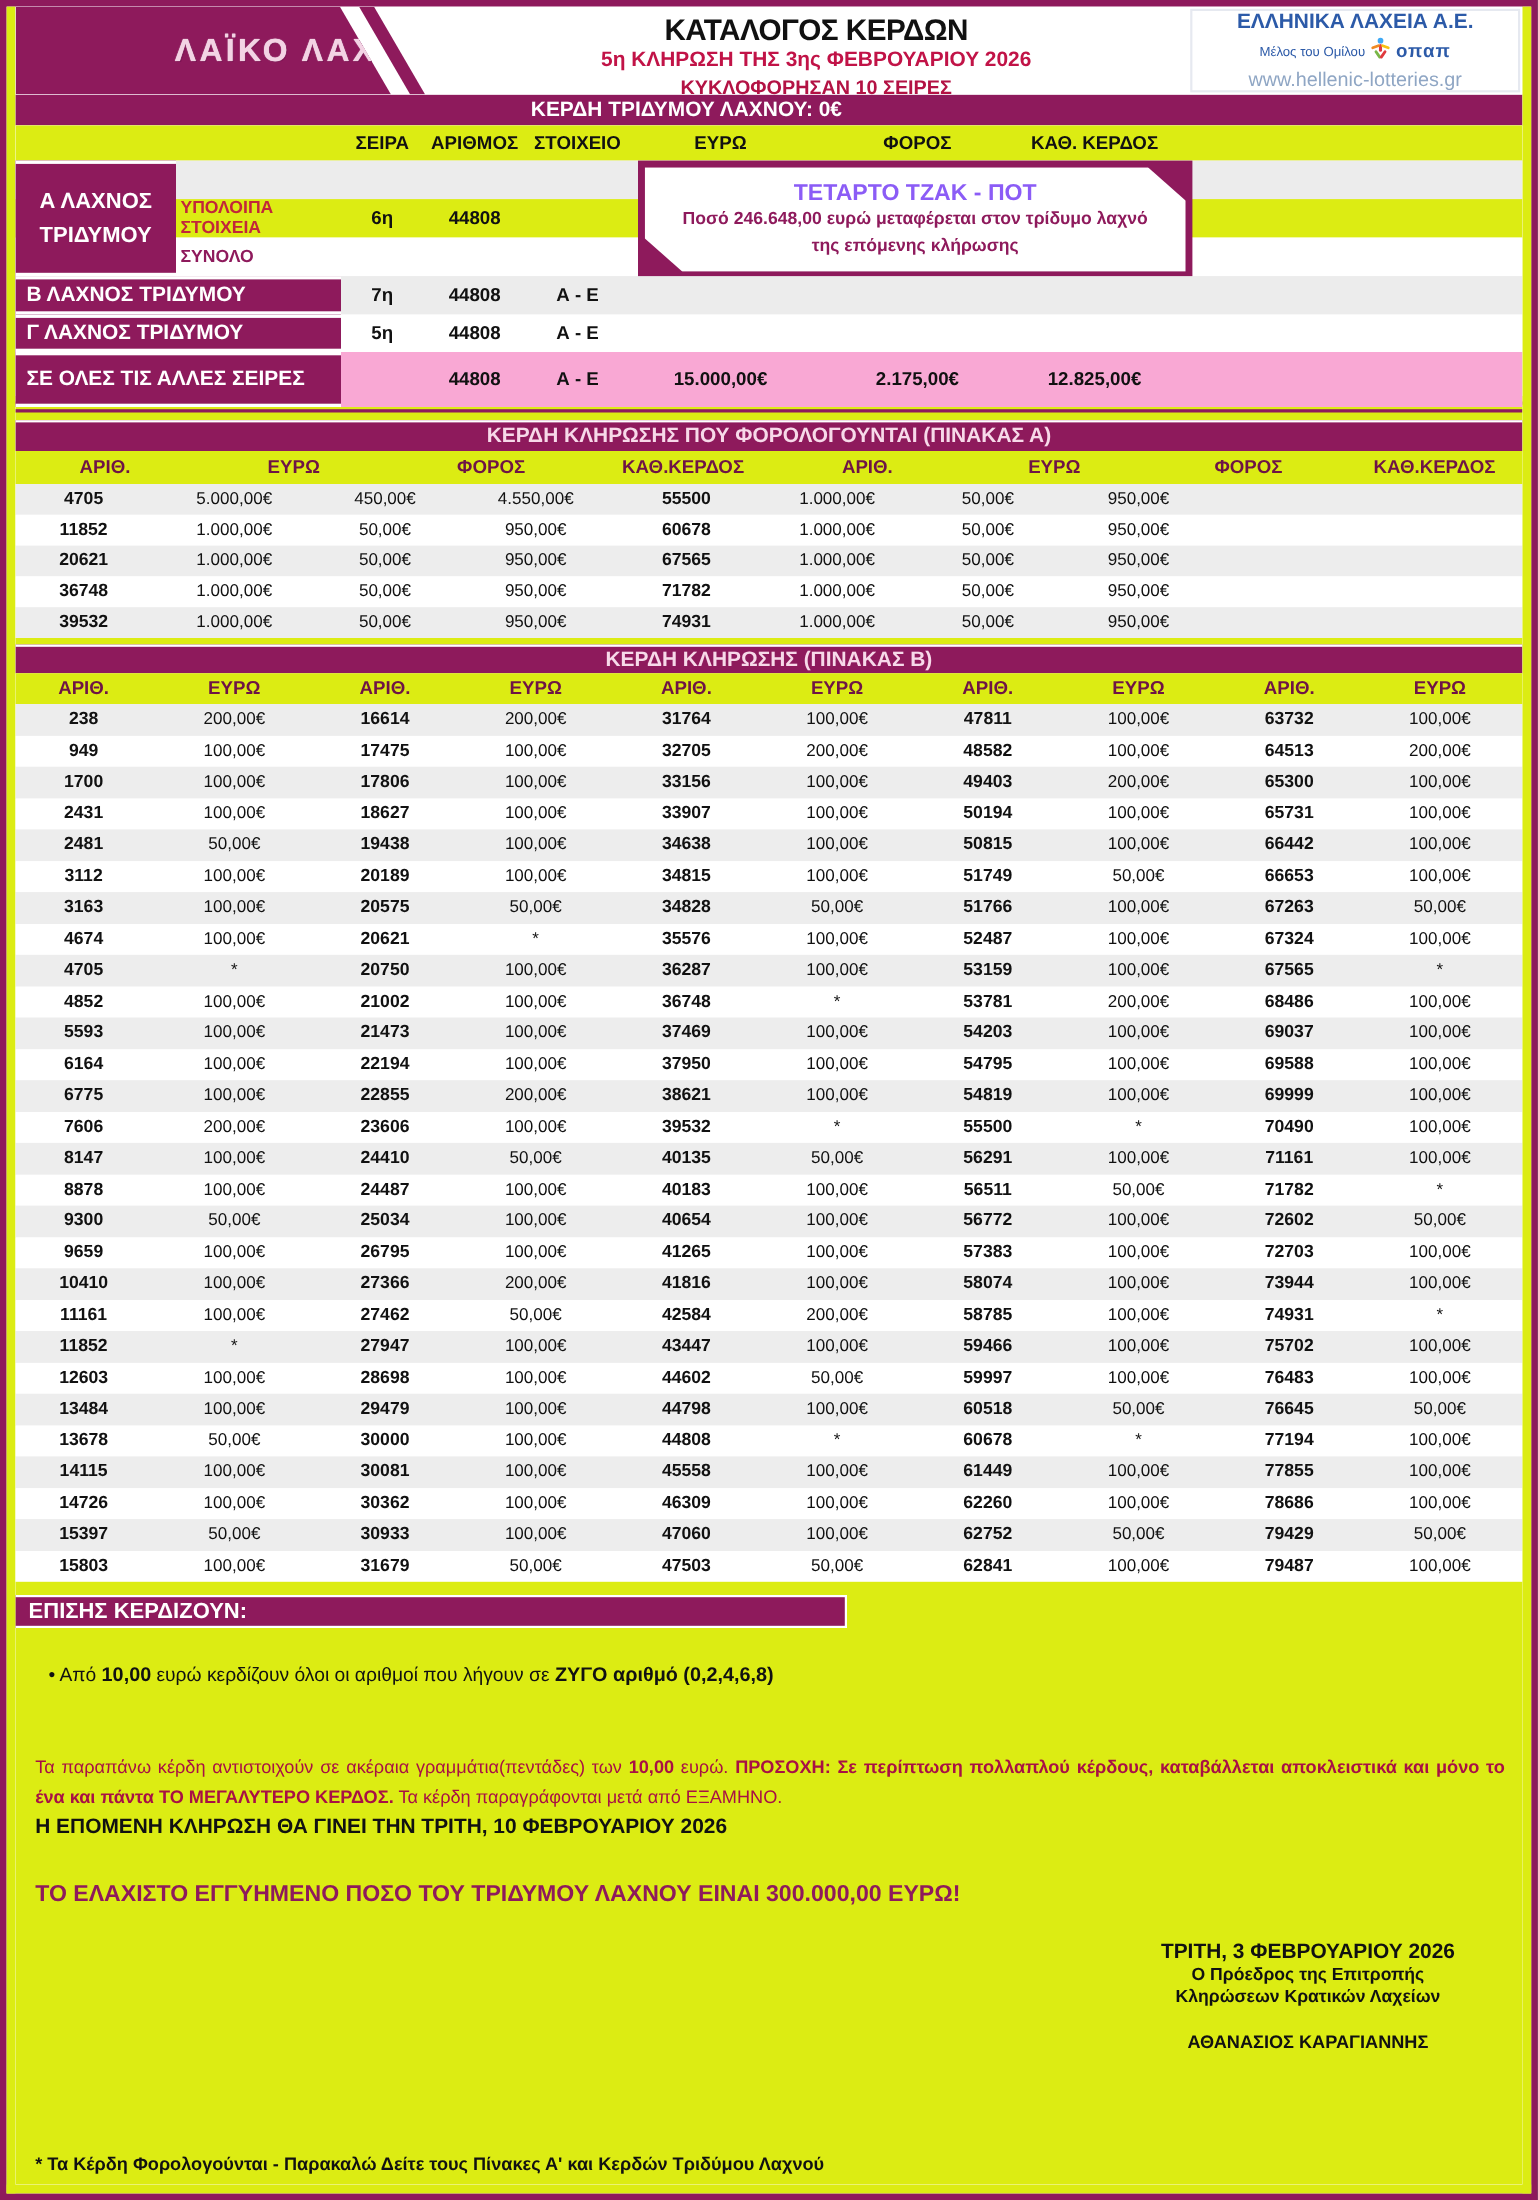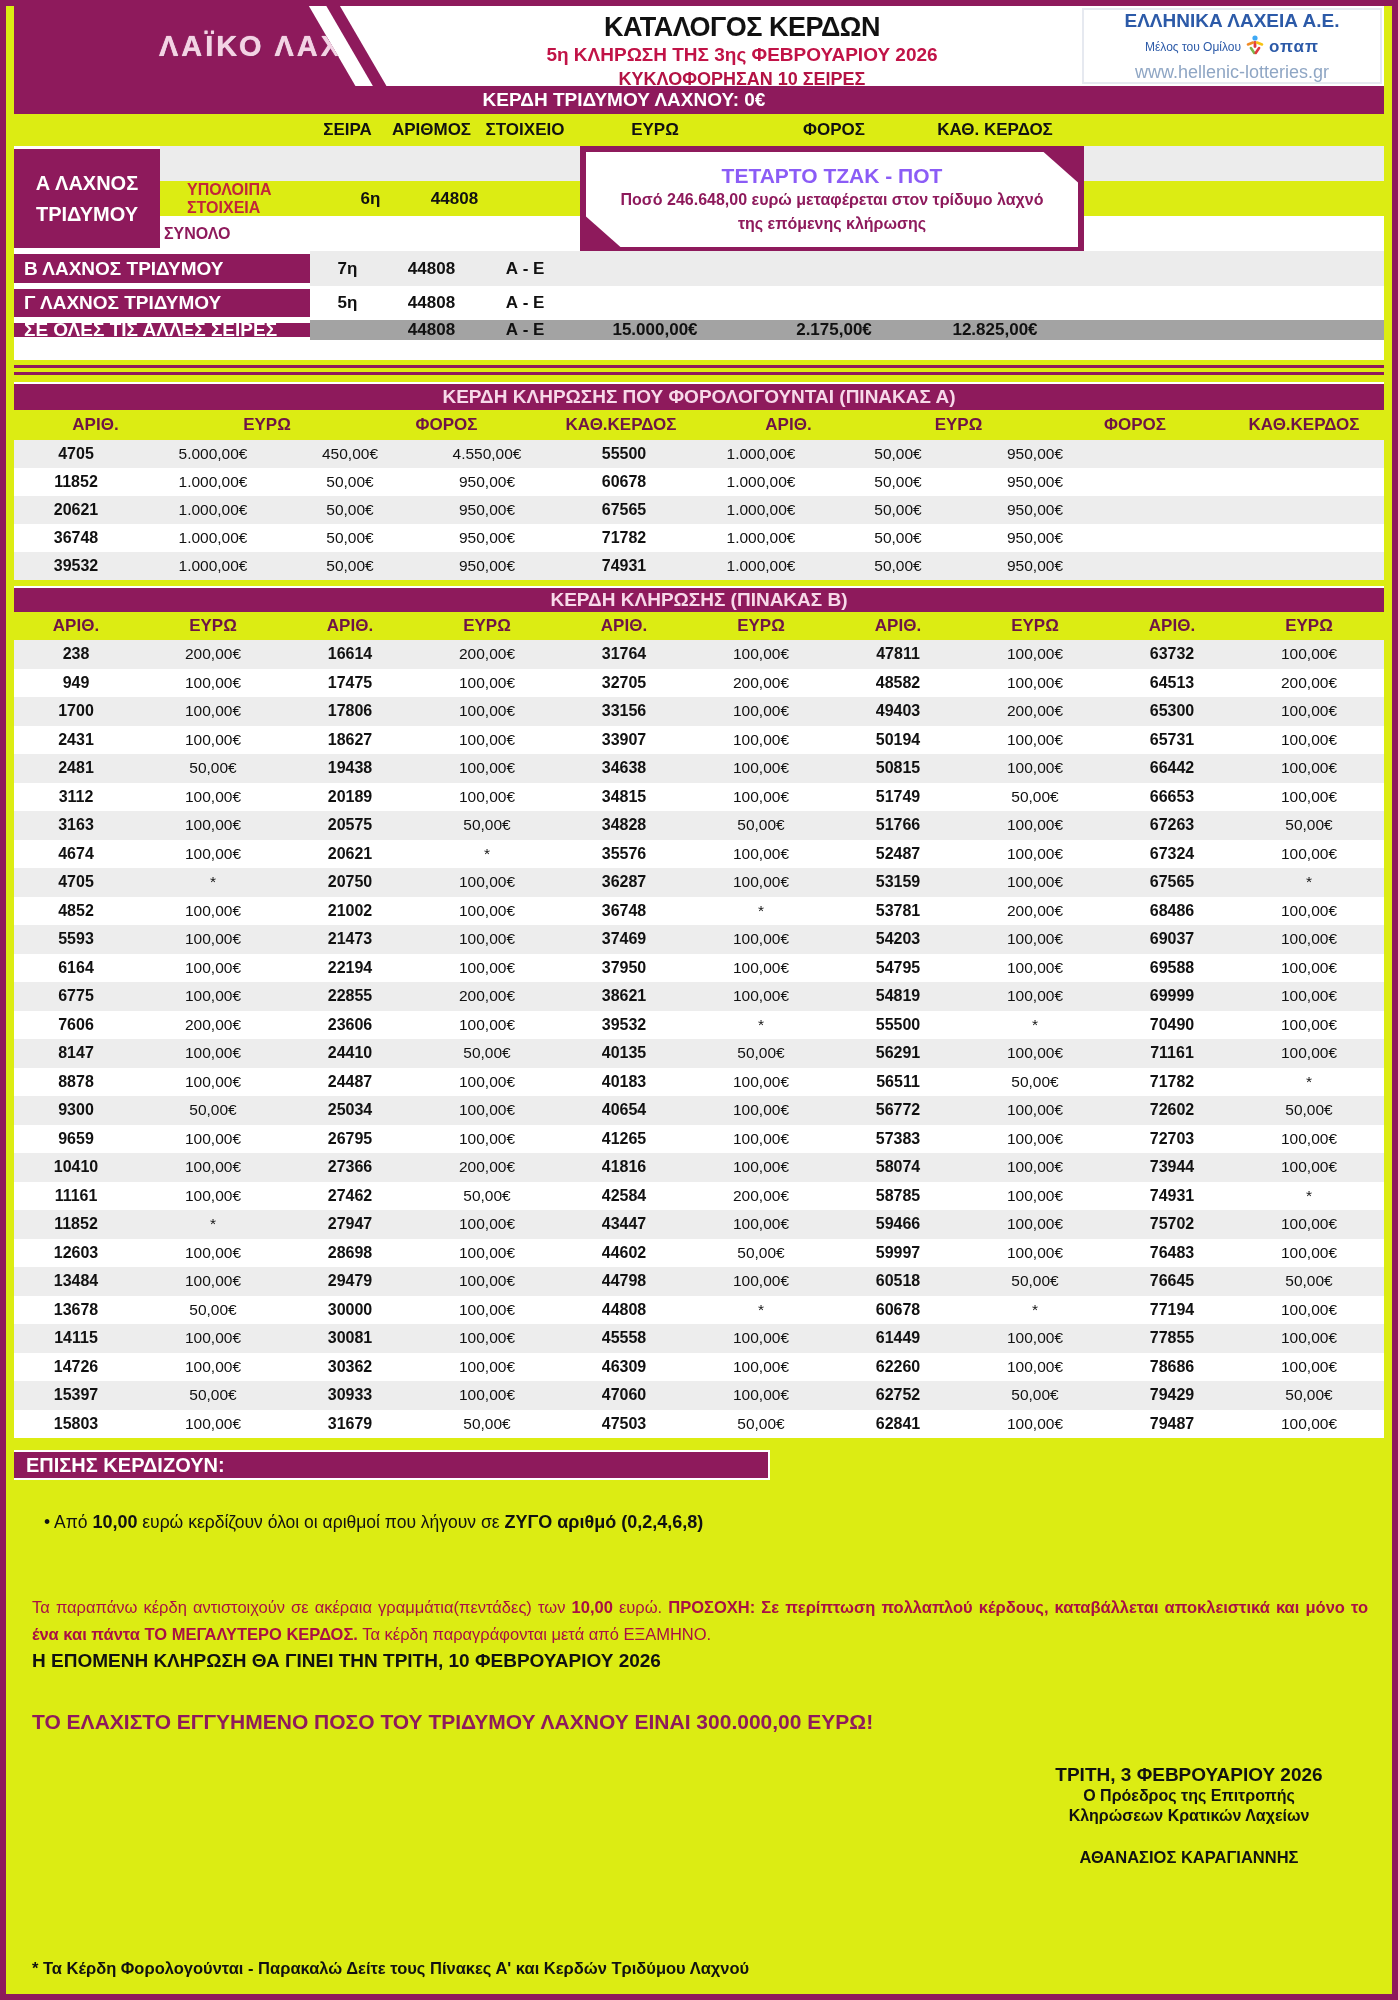--- a/index.html
+++ b/index.html
@@ -46,30 +46,30 @@
   .c-seira { width:75px; flex:none; }
   .c-arith { width:93px; flex:none; }
   .c-stoix { width:94px; flex:none; }
   .c-euro { width:166px; flex:none; }
   .c-foros { width:192px; flex:none; }
   .c-kath { width:130px; flex:none; }
   .tt-head > div, .tt-val { display:flex; align-items:center; justify-content:center;
     font-weight:bold; font-size:17px; color:#111; }
   .tt-val { font-size:17px; }
   .row-mega { top:32px; height:35px; background:#ececec;flex-direction:column; }
-  .row-ypol { top:67px; height:35px; background:#dcec13;padding-left:23px; }
+  .row-ypol { top:67px; height:35px; background:#dcec13; }
   .row-syn  { top:102px; height:35px; background:#fff; }
   .a-box { position:absolute; left:0; top:32px; width:146px; height:105px; background:#8e1a5c;
     border-top:3px solid #fff; border-bottom:3px solid #fff; color:#fff; font-weight:bold; font-size:20px;
     display:flex; flex-direction:column; align-items:center; justify-content:center; line-height:1.55; }
   .lbl-maroon { color:#8e1a5c; }
   .lbl-red { color:#c2263a; }
   .row-b { top:137px; height:35px; background:#ececec; }
   .row-c { top:172px; height:34px; background:#fff; }
-  .row-all { top:206px; height:20px; background:#a3a3a3; }
+  .row-all { top:206px; height:50px; background:#f9a8d4; }
   .bar-lbl { width:296px; flex:none; background:#8e1a5c; border-top:3px solid #fff; border-bottom:3px solid #fff;
     color:#fff; font-weight:bold; font-size:19px; display:flex; align-items:center; padding-left:10px; }
   .jackpot { position:absolute; left:566px; top:32px; width:504px; height:107px; background:#8e1a5c; padding:6px; }
   .jackpot-inner { width:100%; height:100%; background:#fff;
     clip-path:polygon(0 0,93% 0,100% 32%,100% 100%,7% 100%,0 68%);
     display:flex; flex-direction:column; align-items:center; justify-content:center; }
   .jackpot-title { font-size:21px; font-weight:bold; color:#8b5cf6; }
   .jackpot-line { font-size:16px; font-weight:bold; color:#8e1a5c; line-height:1.5; }
 
   

